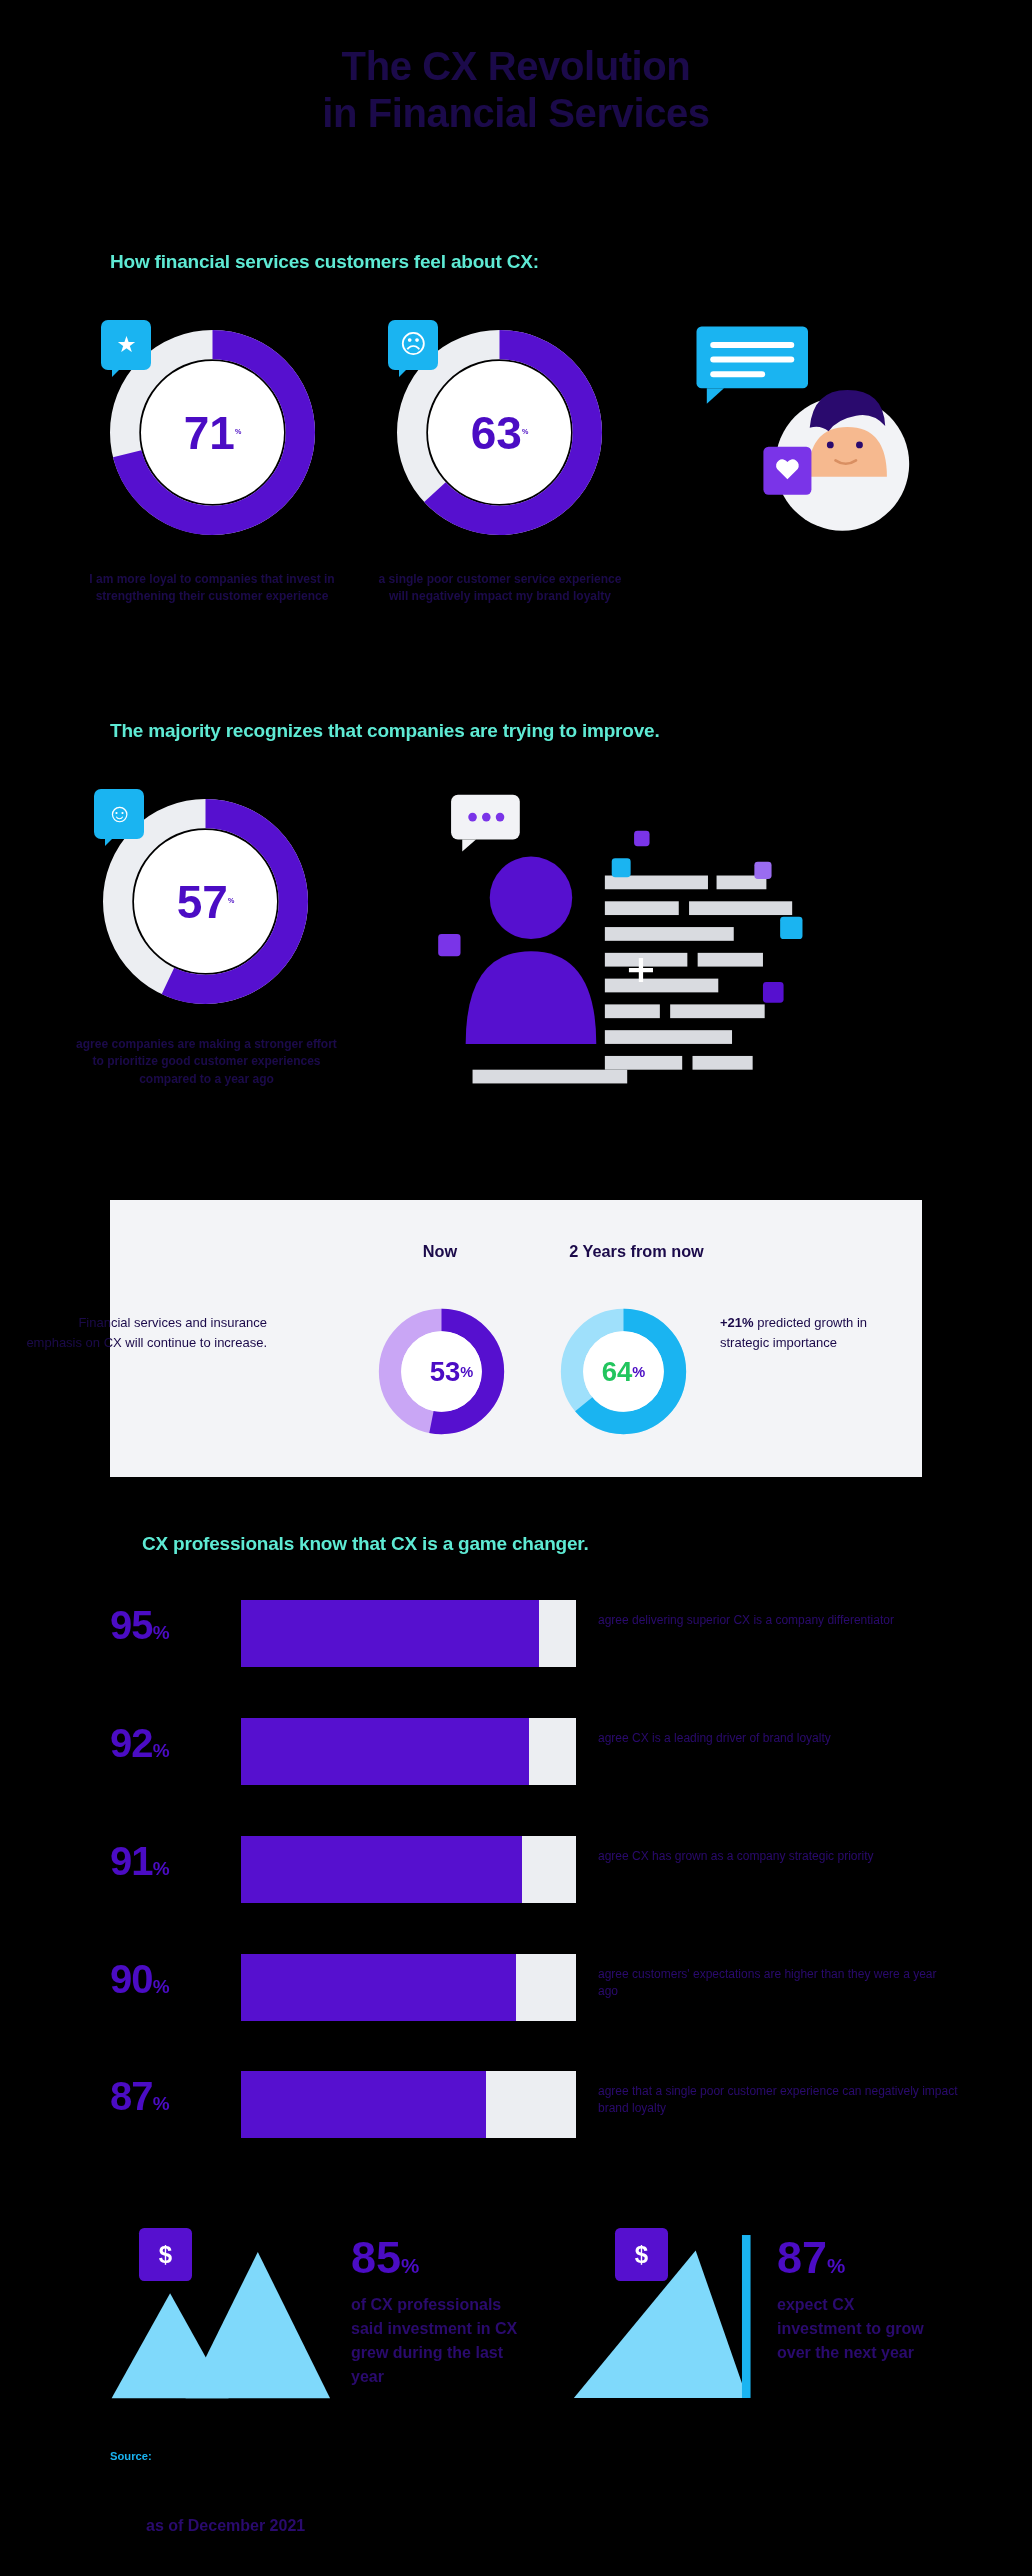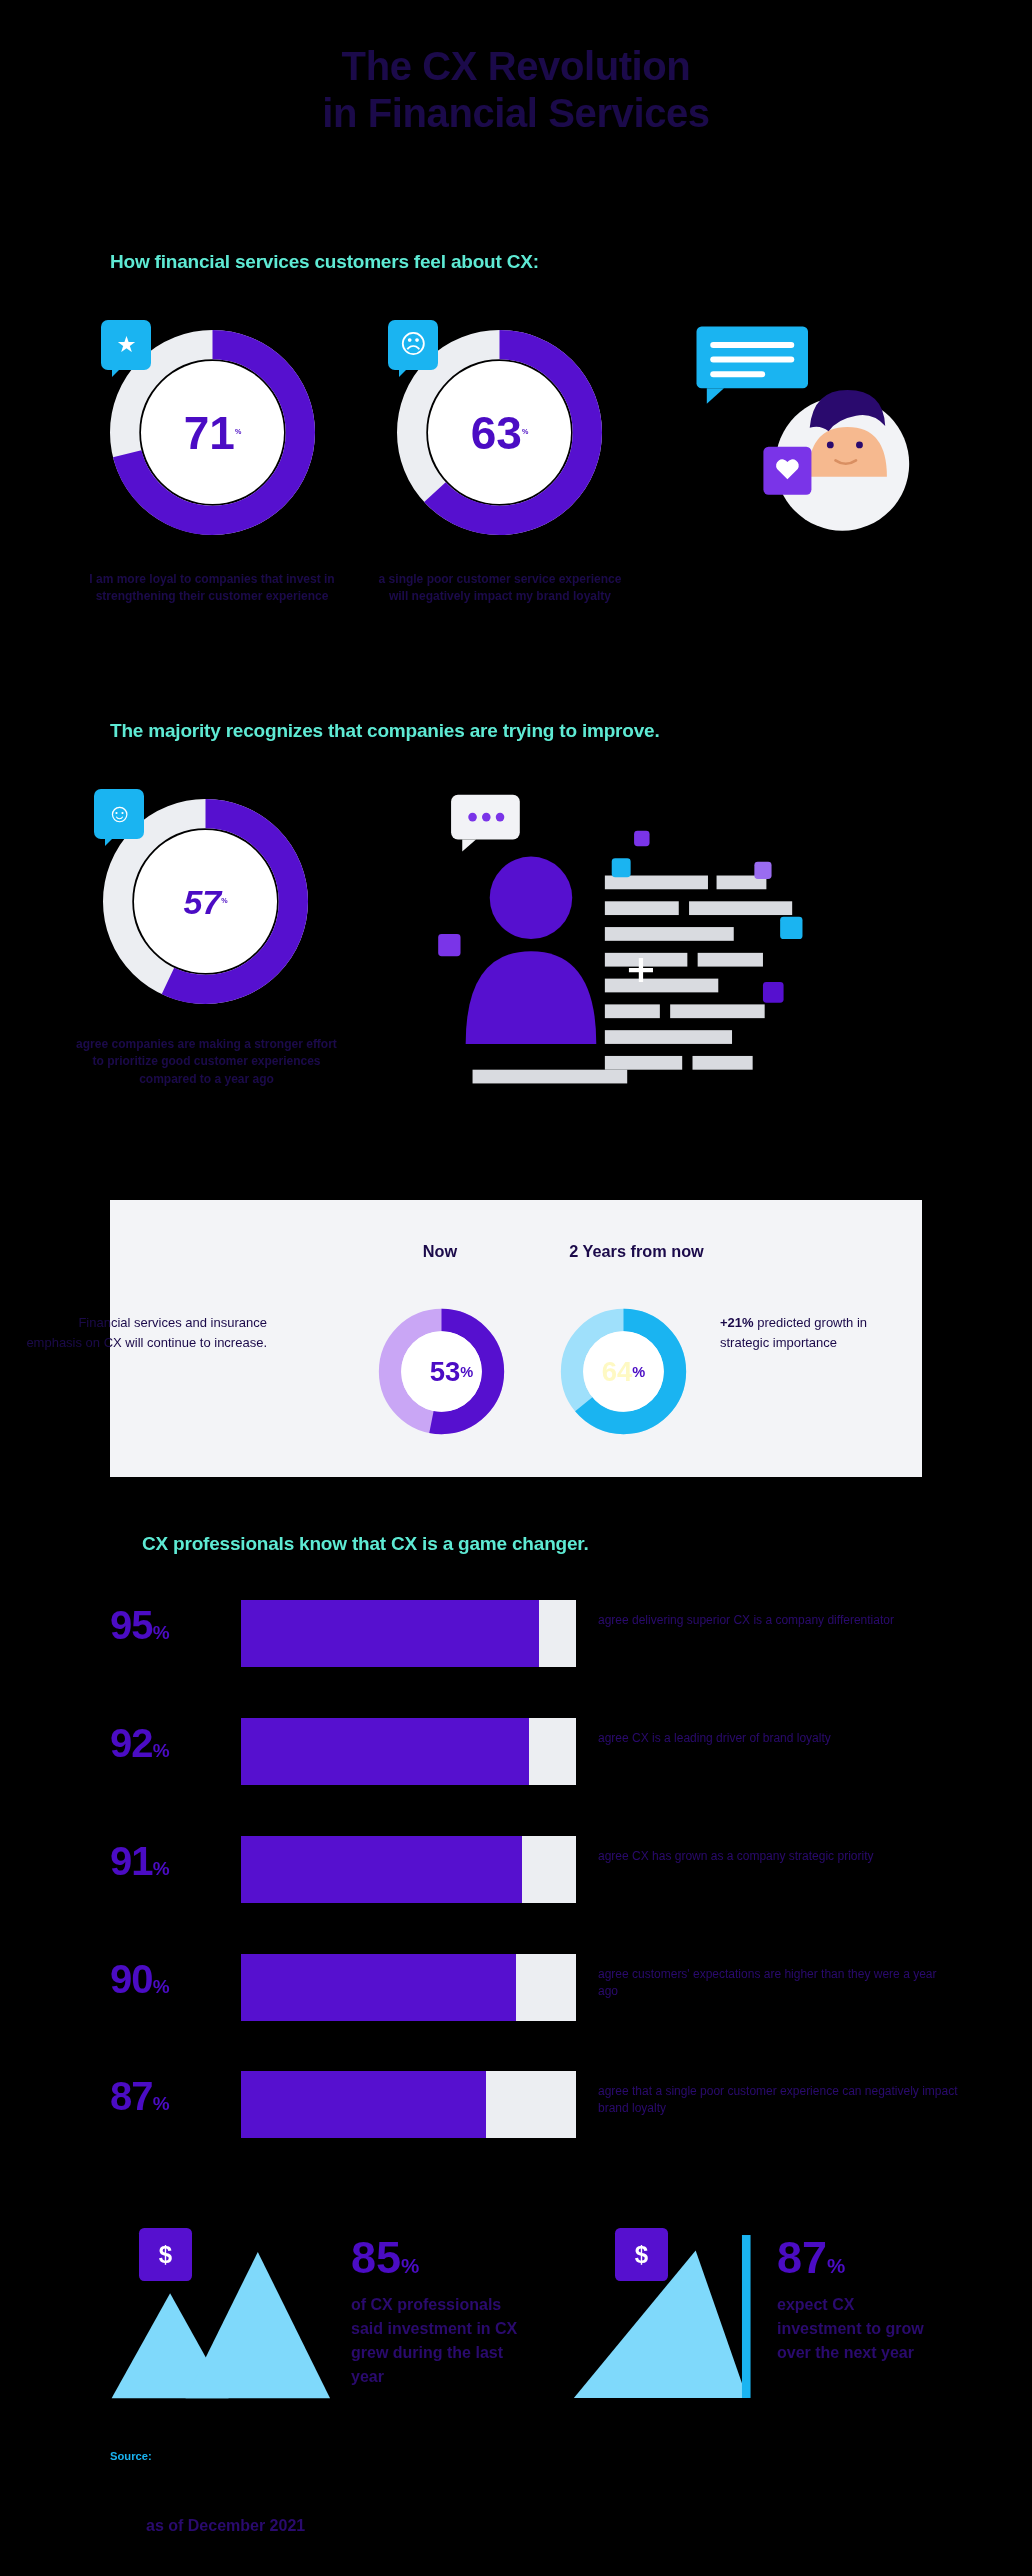--- a/index.html
+++ b/index.html
@@ -263,21 +263,21 @@
 
   <div class="section-head" id="head-majority">The majority recognizes that companies are trying to improve.</div>
 
   <div class="donut-wrap" style="left:103px; top:799px;">
     <div class="donut" style="width:205px;height:205px;">
       <svg width="205" height="205" viewBox="0 0 238 238">
         <circle cx="119" cy="119" r="102" fill="none" stroke="#eceef2" stroke-width="34"></circle>
         <circle cx="119" cy="119" r="102" fill="none" stroke="#5610cf" stroke-width="34" stroke-dasharray="365 276" transform="rotate(-90 119 119)"></circle>
       </svg>
       <div class="hole" style="left:31px;top:31px;width:143px;height:143px;">
-        <span class="val" style="font-size:34px;font-style:italic;">57</span>
+        <span class="val" style="font-size:46px;">57</span>
           <span class="val pct-sign">%</span>
       </div>
     </div>
     <div class="badge" style="left:-8.6px; top:-10.3px; width:50px; height:50px; font-size:26px;">
       <span>☺</span>
     </div>
   </div>
   <div class="donut-caption" style="left:76px; top:1036px; width:261px;">agree companies are making a stronger effort to prioritize good customer experiences compared to a year ago</div>
 
   <div style="position:absolute; left:421px; top:786px; width:421px; height:344px;">
@@ -336,21 +336,21 @@
     </div>
   </div>
 
   <div style="position:absolute; left:560px; top:1308px;">
     <svg width="127" height="127" viewBox="0 0 148 148">
       <circle cx="74" cy="74" r="60" fill="none" stroke="#9fe0fb" stroke-width="26"></circle>
       <circle cx="74" cy="74" r="60" fill="none" stroke="#1ab4f1" stroke-width="26" stroke-dasharray="241 136" transform="rotate(-90 74 74)"></circle>
       <circle cx="74" cy="74" r="47" fill="#ffffff"></circle>
     </svg>
     <div style="position:absolute; left:0; top:0; width:127px; height:127px; display:flex; align-items:center; justify-content:center;">
-      <span style="color:#fef9c3; font-size:27.5px; font-weight:bold;">64</span>
+      <span style="color:#22c55e; font-size:27.5px; font-weight:bold;">64</span>
         <span style="color:#4b0cc4; font-size:14.6px; font-weight:bold;">%</span>
     </div>
   </div>
 
   <div class="card-right-text">
     <b>+21%</b><span> predicted growth in strategic importance</span>
   </div>
 
   <div class="section-head" id="head-pros">CX professionals know that CX is a game changer.</div>
 

